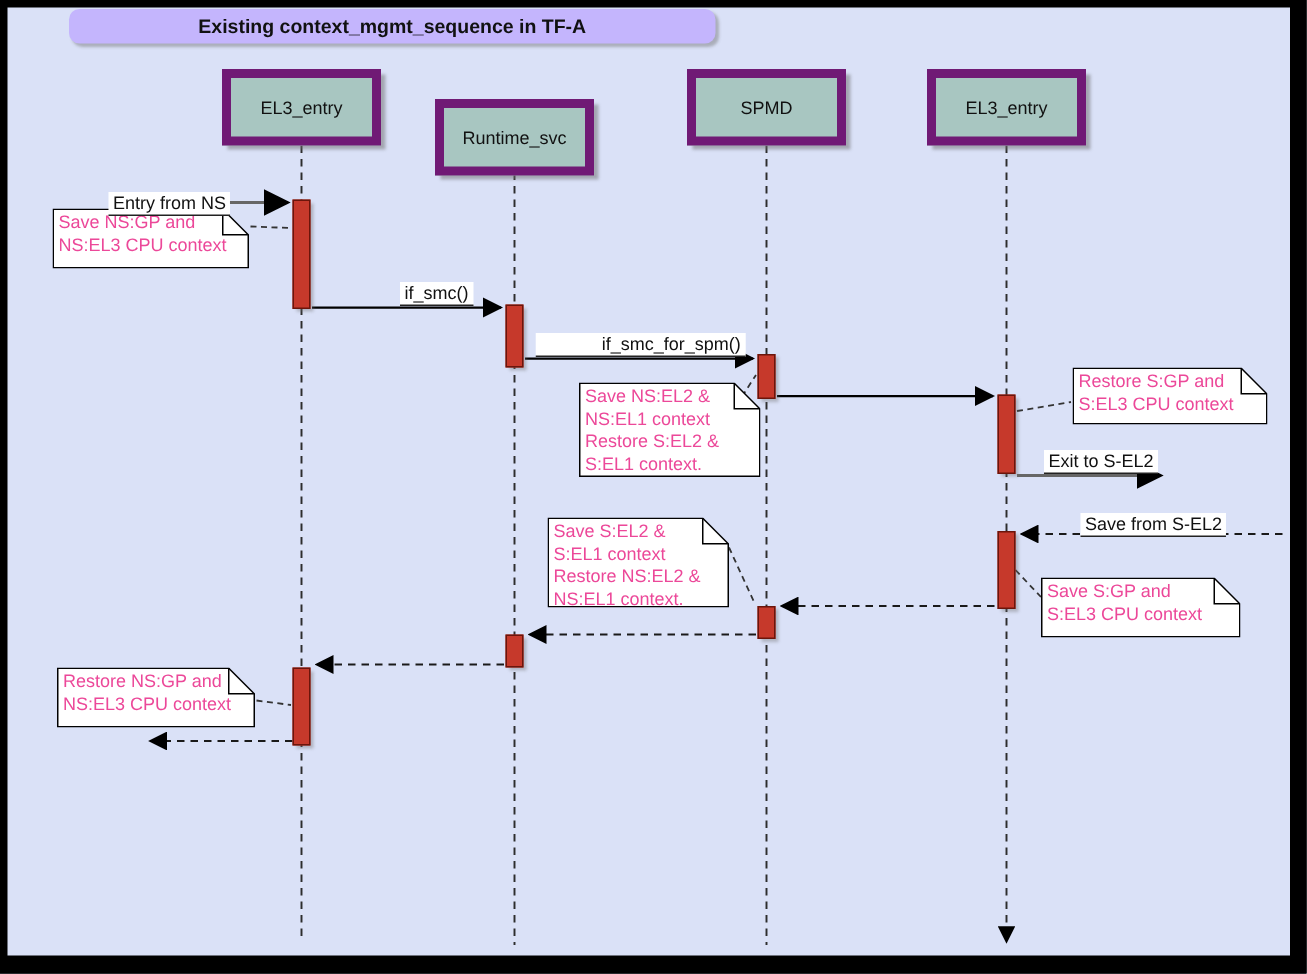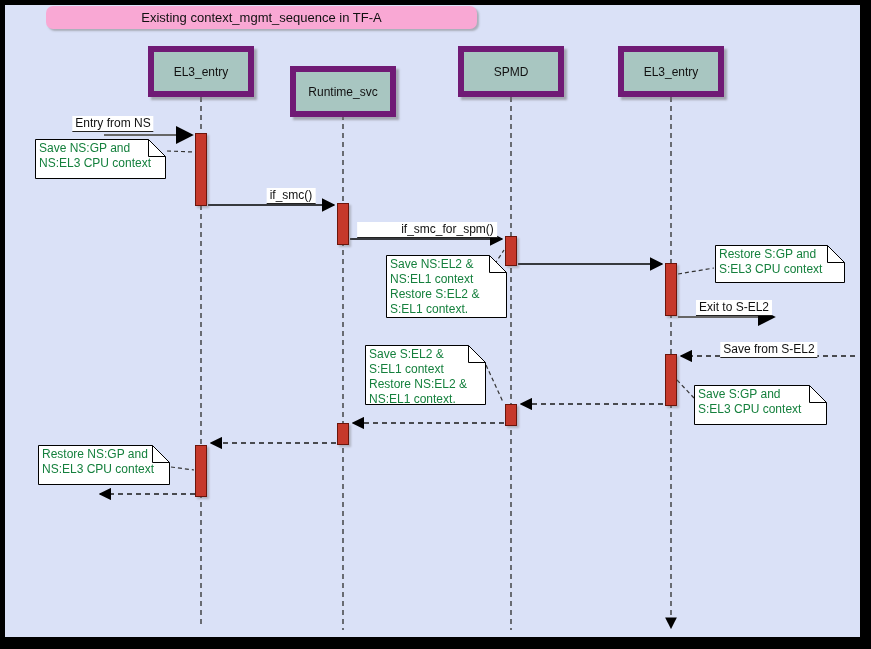--- a/index.html
+++ b/index.html
@@ -1,39 +1,39 @@
 <!DOCTYPE html>
 <html><head>
 <meta charset="utf-8">
 <style>
   html,body{margin:0;padding:0;background:#000;}
   .frame{position:relative;width:871px;height:649px;background:#000;overflow:hidden;
          font-family:"Liberation Sans", sans-serif;}
   .canvas{position:absolute;left:5px;top:5px;width:855px;height:632px;background:#dae1f7;}
   svg.wires{position:absolute;left:0;top:0;pointer-events:none;}
 
-  .title{position:absolute;left:46px;top:6px;width:431px;height:23px;background:#f9a8d4;
+  .title{position:absolute;left:46px;top:6px;width:431px;height:23px;background:#c4b5fd;
          border-radius:7px;display:flex;align-items:center;justify-content:center;
-         font-size:13px;font-weight:normal;color:#111;box-shadow:2px 2px 2px rgba(110,110,110,.45);}
+         font-size:13px;font-weight:bold;color:#111;box-shadow:2px 2px 2px rgba(110,110,110,.45);}
 
   .head{position:absolute;top:46px;width:106px;height:51px;background:#a8c6c1;
         border:6px solid #701a75;box-sizing:border-box;display:flex;align-items:center;
         justify-content:center;font-size:12px;color:#111;
         box-shadow:3px 3px 2px rgba(110,110,110,.5);}
 
   .activation{position:absolute;width:12px;background:#c6392b;border:1.5px solid #6b150b;
               box-sizing:border-box;box-shadow:2px 2px 2px rgba(110,110,110,.4);z-index:4;}
 
   .msg-label{position:absolute;transform:translateX(-50%);background:#fff;
              border-bottom:1px solid #222;padding:0 3px 1px 3px;font-size:12px;color:#111;
              white-space:nowrap;z-index:6;line-height:14px;}
 
   .note{position:absolute;z-index:5;}
   .note .note-text{position:absolute;left:0;top:0;width:100%;height:100%;box-sizing:border-box;
-        padding:2px 0 0 4px;font-size:12px;line-height:15px;color:#15803d;white-space:pre-line;}
+        padding:2px 0 0 4px;font-size:12px;line-height:15px;color:#ec4899;white-space:pre-line;}
   .note svg{position:absolute;left:0;top:0;}
 </style>
 </head>
 <body>
 
 <div class="frame">
   <div class="canvas"></div>
 
   <svg class="wires" width="871" height="649">
     <defs>
@@ -84,21 +84,21 @@
 
   <div class="activation" style="left:195px;top:133px;height:73px;"></div>
   <div class="activation" style="left:337px;top:203px;height:42px;"></div>
   <div class="activation" style="left:505px;top:236px;height:30px;"></div>
   <div class="activation" style="left:665px;top:263px;height:53px;"></div>
   <div class="activation" style="left:665px;top:354px;height:52px;"></div>
   <div class="activation" style="left:505px;top:404px;height:22px;"></div>
   <div class="activation" style="left:337px;top:423px;height:22px;"></div>
   <div class="activation" style="left:195px;top:445px;height:52px;"></div>
 
-  <div class="msg-label" style="left:113px;top:116px;text-align:right;">Entry from NS</div>
+  <div class="msg-label" style="left:113px;top:128px;text-align:right;">Entry from NS</div>
   <div class="msg-label" style="left:291px;top:188px;">if_smc()</div>
   <div class="msg-label" style="left:427px;top:222px;padding-left:44px;">if_smc_for_spm()</div>
   <div class="msg-label" style="left:734px;top:300px;">Exit to S-EL2</div>
   <div class="msg-label" style="left:769px;top:342px;">Save from S-EL2</div>
 
   <div class="note" style="left:35px;top:139px;width:131px;height:40px;">
     <svg width="131" height="40">
         <path d="M0.5,0.5 L113.5,0.5 L130.5,17.5 L130.5,39.5 L0.5,39.5 Z" fill="#fff" stroke="#000"></path>
         <path d="M113.5,0.5 L113.5,17.5 L130.5,17.5" fill="none" stroke="#000"></path>
       </svg>

